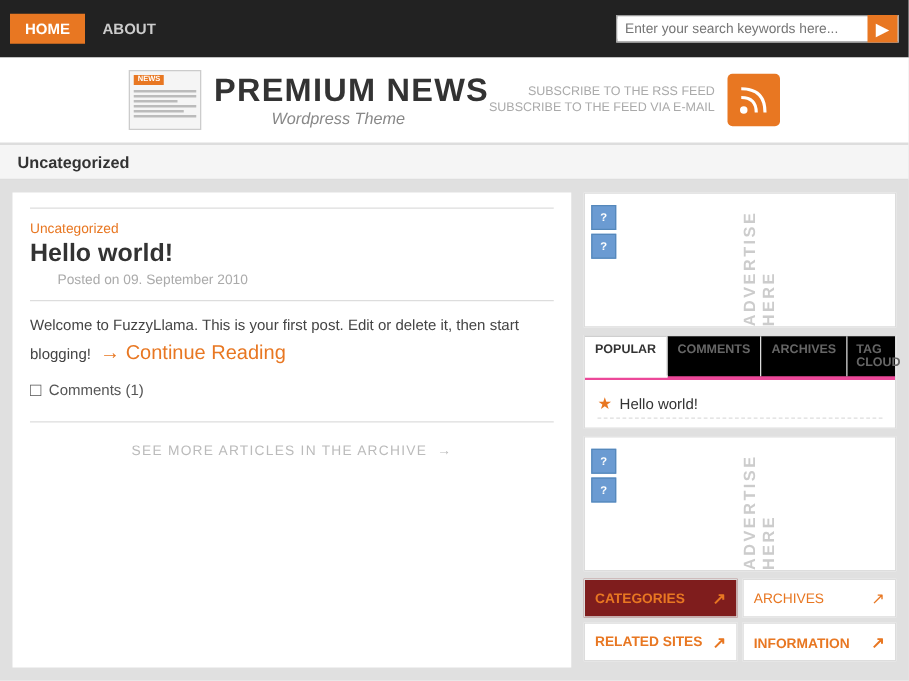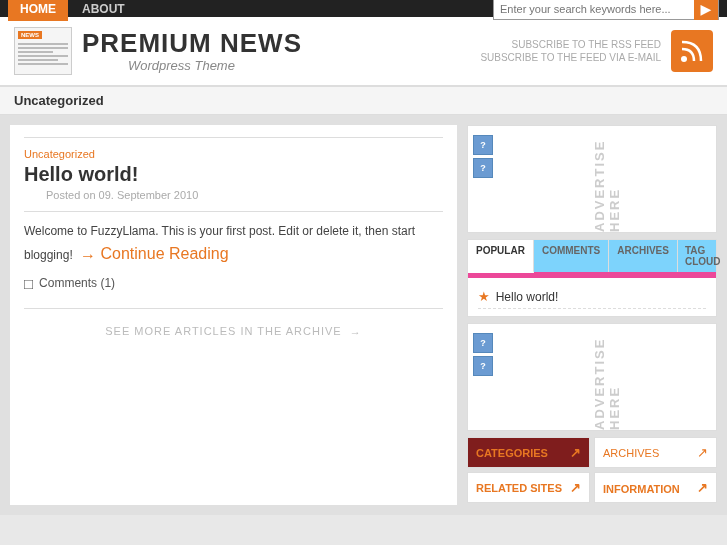--- a/index.html
+++ b/index.html
@@ -1,32 +1,32 @@
 <!DOCTYPE html>
 <html><head>
   <meta charset="utf-8">
   <style>
     * { margin: 0; padding: 0; box-sizing: border-box; }
     body { font-family: Arial, Helvetica, sans-serif; font-size: 13px; background: #e8e8e8; width: 727px; min-height: 545px; }
   </style>
 </head>
 <body>
 
-<div style="background:#222; display:flex; align-items:center; justify-content:space-between; padding:0 8px; height:17px;">
+<div style="background:#222; display:flex; align-items:center; justify-content:space-between; padding:0 8px; height:46px;">
   <div style="display:flex; gap:2px;">
     <a style="color:#fff; text-decoration:none; font-size:12px; font-weight:bold; padding:5px 12px; background:#e87722; display:inline-block;">HOME</a>
     <a style="color:#ccc; text-decoration:none; font-size:12px; font-weight:bold; padding:5px 12px; display:inline-block;">ABOUT</a>
   </div>
   <div style="display:flex; align-items:center; background:#fff; border:1px solid #999; height:22px;">
     <input type="text" style="border: none; outline: none; font-size: 11px; color: rgb(170, 170, 170); padding: 2px 6px; width: 200px;" placeholder="Enter your search keywords here...">
     <button style="background:#e87722; border:none; width:24px; height:22px; cursor:pointer; color:#fff; font-size:14px; display:flex; align-items:center; justify-content:center;">▶</button>
   </div>
 </div>
 
-<div style="background:#fff; padding:10px 14px; display:flex; align-items:center; justify-content:space-between; border-bottom:2px solid #ddd;">
+<div style="background:#fff; padding:10px 14px; display:flex; align-items:center; justify-content:center; border-bottom:2px solid #ddd;">
   <div style="display:flex; align-items:center; gap:10px;">
     <div style="width:58px; height:48px; background:#f5f5f5; border:1px solid #ccc; padding:3px; display:flex; flex-direction:column; gap:1px; overflow:hidden;">
       <div style="background:#e87722; color:#fff; font-size:6px; font-weight:bold; padding:1px 3px; display:inline-block; width:fit-content;">NEWS</div>
       <div style="display:flex; flex-direction:column; gap:2px; margin-top:3px;">
         <div style="width:50px; height:2px; background:#bbb;"></div>
         <div style="width:50px; height:2px; background:#bbb;"></div>
         <div style="width:35px; height:2px; background:#bbb;"></div>
         <div style="width:50px; height:2px; background:#bbb;"></div>
         <div style="width:40px; height:2px; background:#bbb;"></div>
         <div style="width:50px; height:2px; background:#bbb;"></div>
@@ -87,21 +87,21 @@
       <div style="display:flex; flex-direction:column; gap:3px; padding:5px 5px; align-self:flex-start; margin-top:4px;">
         <div style="width:20px; height:20px; background:#6b9bd2; border:1px solid #5588bb; display:flex; align-items:center; justify-content:center; font-size:9px; color:#fff; font-weight:bold;">?</div>
         <div style="width:20px; height:20px; background:#6b9bd2; border:1px solid #5588bb; display:flex; align-items:center; justify-content:center; font-size:9px; color:#fff; font-weight:bold;">?</div>
       </div>
       <div style="flex:1; display:flex; align-items:center; justify-content:center;">
         <span style="writing-mode:vertical-rl; transform:rotate(180deg); font-size:13px; font-weight:bold; color:#ccc; letter-spacing:2px;">ADVERTISE HERE</span>
       </div>
     </div>
 
     <div style="background:#fff; border:1px solid #ddd;">
-      <div style="display:flex; border-bottom:6px solid #ec4899; background:#7dd3fc;">
+      <div style="display:flex; border-bottom:3px solid #ec4899; background:#000000;">
         <div style="padding:5px 8px; font-size:10px; font-weight:bold; color:#333; cursor:pointer; background:#fff; border-right:1px solid #ddd; border-bottom:2px solid #fff; margin-bottom:-1px;">POPULAR</div>
         <div style="padding:5px 8px; font-size:10px; font-weight:bold; color:#666; cursor:pointer; border-right:1px solid #ddd;">COMMENTS</div>
         <div style="padding:5px 8px; font-size:10px; font-weight:bold; color:#666; cursor:pointer; border-right:1px solid #ddd;">ARCHIVES</div>
         <div style="padding:5px 7px; font-size:10px; font-weight:bold; color:#666; cursor:pointer;">TAG CLOUD</div>
       </div>
       <div style="padding:7px 10px;">
         <div style="display:flex; align-items:center; gap:6px; padding:4px 0; border-bottom:1px dashed #ddd;">
           <span style="color:#e87722; font-size:13px;">★</span>
           <span style="font-size:12px; color:#333;">Hello world!</span>
         </div>

